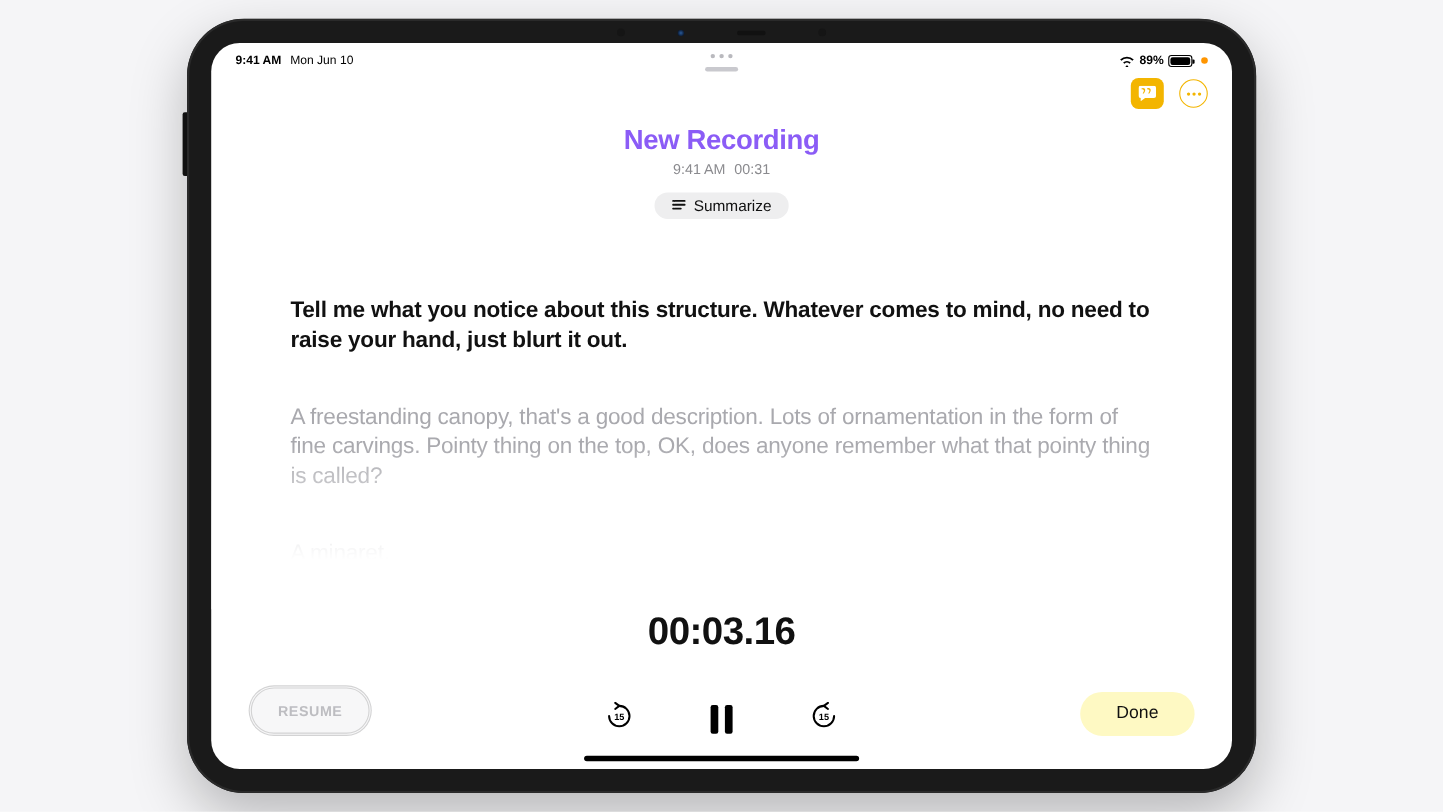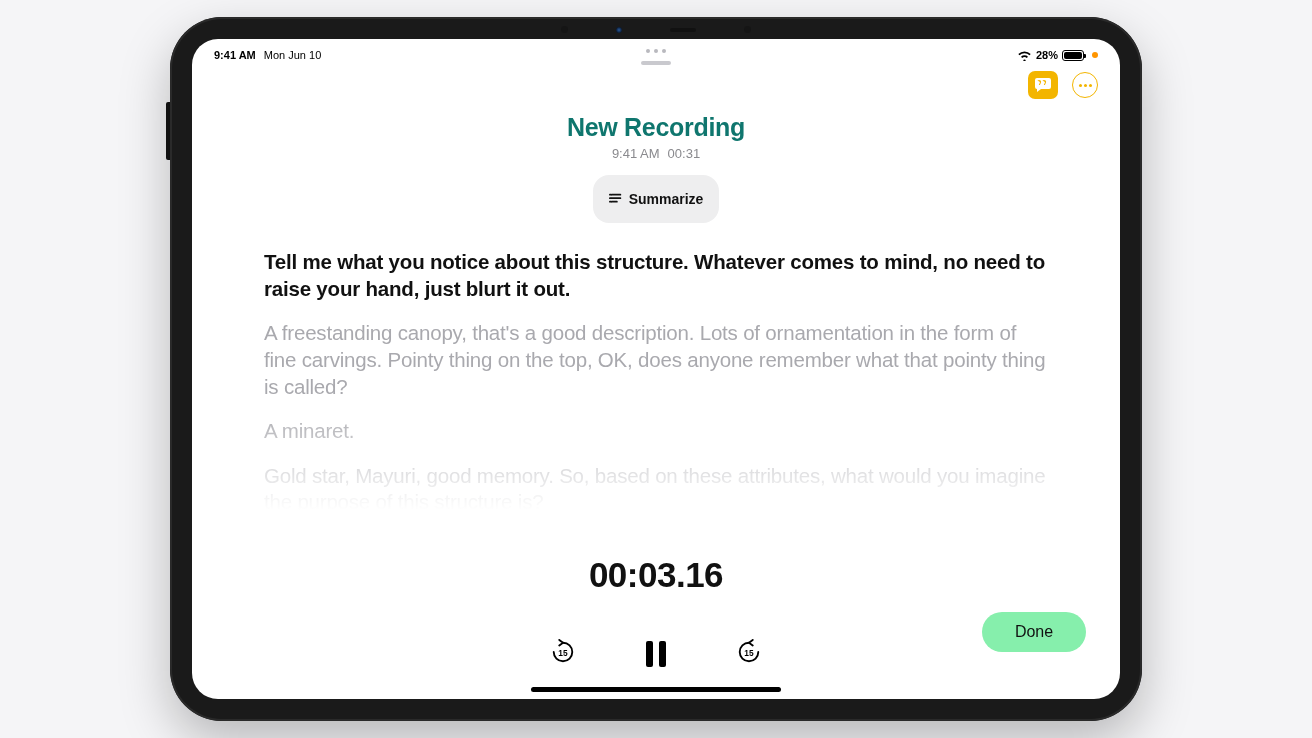--- a/index.html
+++ b/index.html
@@ -134,55 +134,55 @@
 
   
   .header {
     text-align: center;
     padding: 6px 0 8px;
   }
   .title {
     font-size: 25px;
     font-weight: 700;
     letter-spacing: -0.3px;
-    color: #0f766e;
+    color: #8b5cf6;
   }
   .subtitle {
     font-size: 13px;
     color: #8a8a8e;
     margin-top: 4px;
     display: flex;
     justify-content: center;
     gap: 8px;
   }
   .summarize {
     display: inline-flex;
     align-items: center;
     gap: 6px;
     margin-top: 14px;
-    padding: 16px 16px;
+    padding: 4px 16px;
     background: #eeeeef;
     border-radius: 16px;
     font-size: 14px;
     color: #111;
-    font-weight: 700;
+    font-weight: 400;
   }
   .summarize svg { width: 14px; height: 14px; stroke: #111; stroke-width: 2; fill: none; }
 
   
   .transcript {
     flex: 1;
     padding: 18px 72px 0 72px;
     font-size: 20.5px;
     line-height: 1.3;
     letter-spacing: -0.2px;
     overflow: hidden;
     position: relative;
   }
-  .transcript p { margin-bottom: 18px; color: #a9a9ae; font-weight: 500; }
+  .transcript p { margin-bottom: 18px; color: #a9a9ae; font-weight: 500; margin-top: 44px; }
   .transcript p.active { color: #111; font-weight: 700; }
   .transcript-fade {
     position: absolute;
     left: 0; right: 0; bottom: 0;
     height: 150px;
     background: linear-gradient(to bottom, rgba(255,255,255,0) 0%, #ffffff 70%);
     pointer-events: none;
   }
 
   
@@ -227,25 +227,25 @@
     align-items: center;
     justify-content: center;
     font-size: 13px;
     font-weight: 700;
     letter-spacing: 0.5px;
     color: #bdbdc1;
   }
   .done-btn {
     position: absolute;
     right: 34px;
-    bottom: 47px;
+    bottom: 30px;
     width: 104px;
     height: 40px;
     border-radius: 20px;
-    background: #86efac;
+    background: #fef9c3;
     display: flex;
     align-items: center;
     justify-content: center;
     font-size: 16px;
     font-weight: 500;
     color: #111;
   }
 
   .home-indicator {
     position: absolute;
@@ -276,21 +276,21 @@
       <div class="status-left">
         <span>9:41 AM</span>
         <span style="font-weight:500;">Mon Jun 10</span>
       </div>
       <div class="status-right">
         <span class="wifi-icon">
           <svg width="15" height="11" viewBox="0 0 15 11">
               <path d="M7.5 9.5a1.2 1.2 0 100 2.4 1.2 1.2 0 000-2.4zM4 6.8a5 5 0 017 0l-1.2 1.2a3.3 3.3 0 00-4.6 0L4 6.8zM1.3 4.1a8.8 8.8 0 0112.4 0l-1.2 1.2a7.1 7.1 0 00-10 0L1.3 4.1z" fill="#000"></path>
             </svg>
         </span>
-        <span>28%</span>
+        <span>89%</span>
         <span class="battery">
             <span class="battery-fill"></span>
           </span>
         <span class="orange-dot"></span>
       </div>
     </div>
 
     <div class="top-controls">
       <div class="grabber-dots">
           <span></span>
@@ -352,20 +352,23 @@
         </div>
         <div class="skip-btn">
           <svg viewBox="0 0 28 28" fill="none" stroke="#000" stroke-width="2">
             <path d="M14 4 A10 10 0 1 0 24 14" stroke-linecap="round"></path>
             <path d="M14 4 L18 1 M14 4 L18 7" stroke-linecap="round"></path>
             <text x="14" y="18" text-anchor="middle" font-size="9" fill="#000" stroke="none" font-weight="600">15</text>
           </svg>
         </div>
       </div>
 
+      <div class="resume-btn">
+        <span>RESUME</span>
+      </div>
       <div class="done-btn">
         <span>Done</span>
       </div>
     </div>
 
     <div class="home-indicator"></div>
   </div>
 </div>
 
 </body></html>

